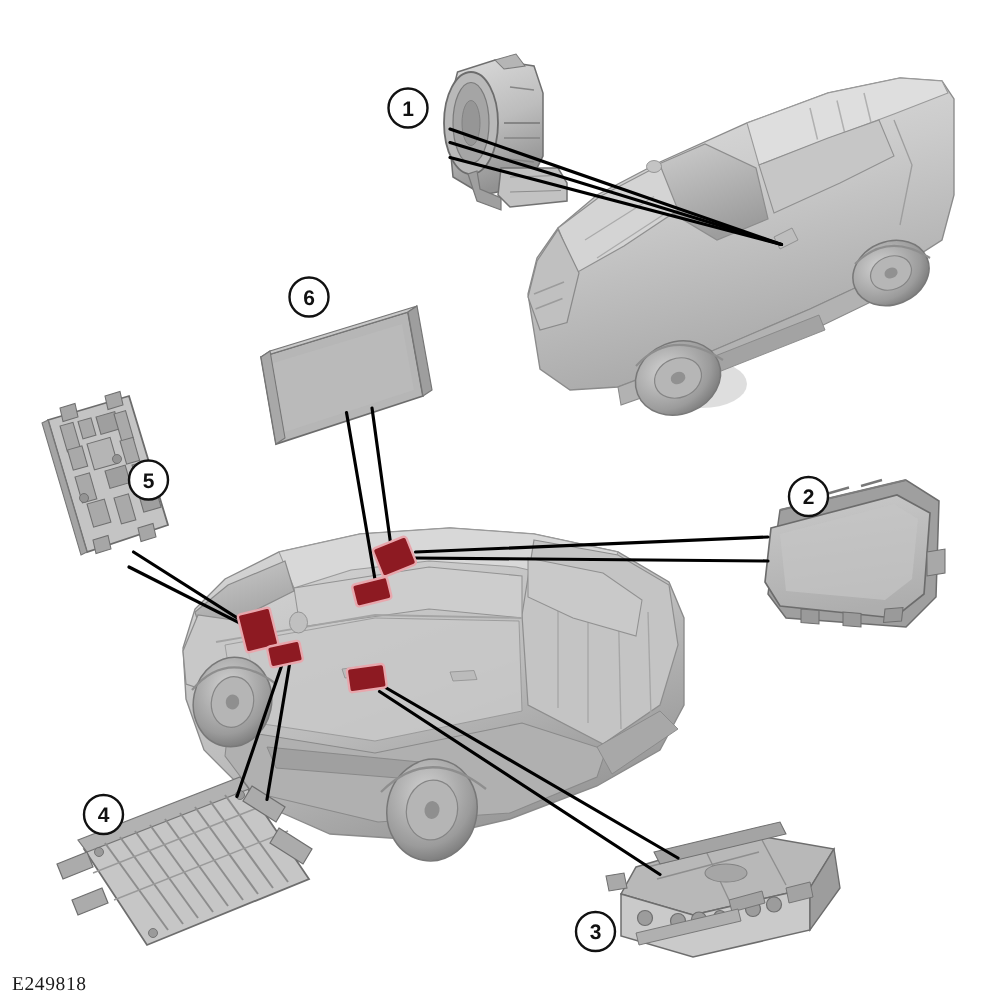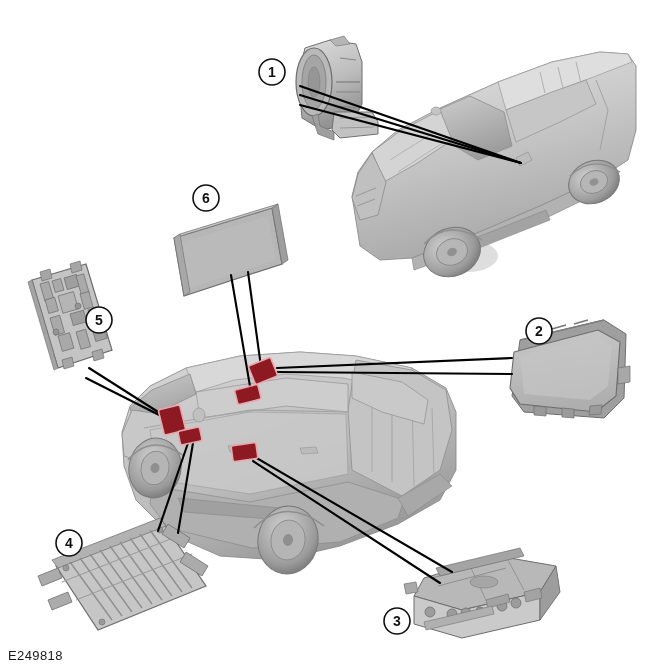--- a/index.html
+++ b/index.html
@@ -21,21 +21,21 @@
     position: absolute;
     left: 0;
     top: 0;
     width: 672px;
     height: 672px;
   }
   .fig-id {
     position: absolute;
     left: 8px;
     top: 648px;
-    font-family: Liberation Sans, sans-serif;
+    font-family: Liberation Serif, serif;
     font-size: 13px;
     letter-spacing: 0.4px;
     color: #1a1a1a;
     white-space: nowrap;
   }
   .callout-num {
     font-family: "Liberation Sans", sans-serif;
     font-size: 14px;
     font-weight: bold;
     fill: #111111;

